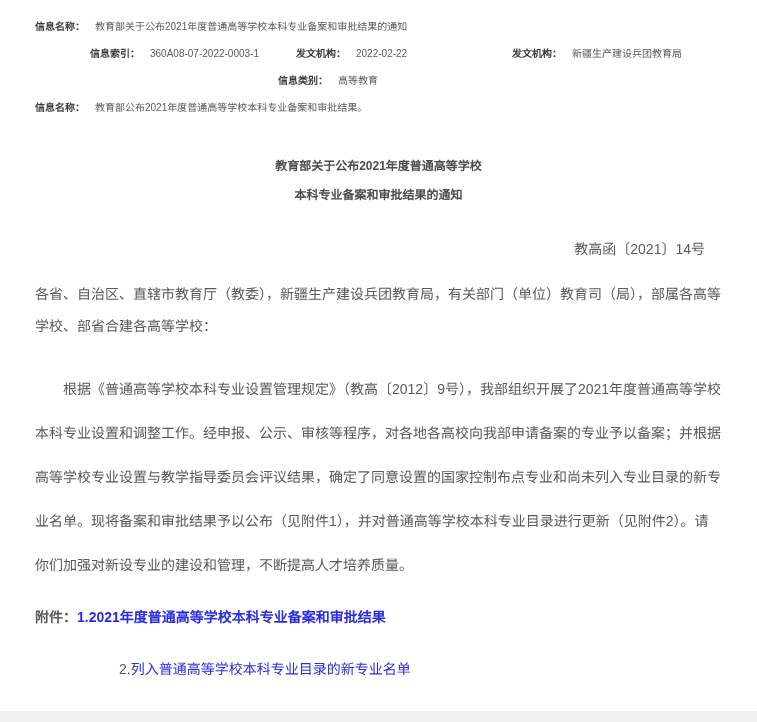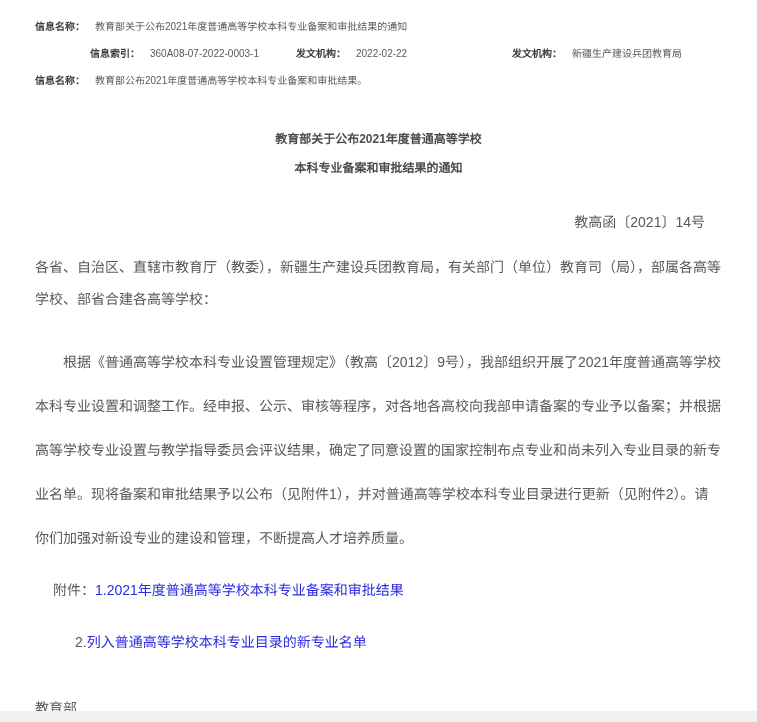--- a/index.html
+++ b/index.html
@@ -41,25 +41,25 @@
     margin-top: 19px;
     line-height: 32px;
   }
   .body-paragraph {
     margin-top: 25px;
     line-height: 44px;
     text-indent: 2em;
   }
   .attachments { margin-top: 14px; }
   .attachment-line-1 {
-    margin-left: 18px;
     line-height: 32px;
+    font-weight: bold;
   }
   .attachment-line-2 {
-    margin-left: 40px;
+    margin-left: 84px;
     margin-top: 20px;
     line-height: 32px;
   }
   .attachment-label, .attachment-num { color: #595959; }
   a.doc-link {
     color: #2b2be1;
     text-decoration: none;
     cursor: pointer;
   }
   .signature {
@@ -93,20 +93,23 @@
       <span class="meta-label">信息索引：</span><span class="meta-value">360A08-07-2022-0003-1</span>
     </span>
     <span class="meta-pair-2">
       <span class="meta-label">发文机构：</span><span class="meta-value">2022-02-22</span>
     </span>
     <span class="meta-pair-3">
       <span class="meta-label">发文机构：</span><span class="meta-value">新疆生产建设兵团教育局</span>
     </span>
   </div>
   <div class="meta-row meta-row-flex">
+    <span class="meta-pair-2">
+      <span class="meta-label">信息类别：</span><span class="meta-value">高等教育</span>
+    </span>
   </div>
   <div class="meta-row">
     <span class="meta-label">信息名称：</span><span class="meta-value">教育部公布2021年度普通高等学校本科专业备案和审批结果。</span>
   </div>
 </div>
 
 <div class="doc">
 
   <h1 class="doc-title">
     <div>教育部关于公布2021年度普通高等学校</div>

